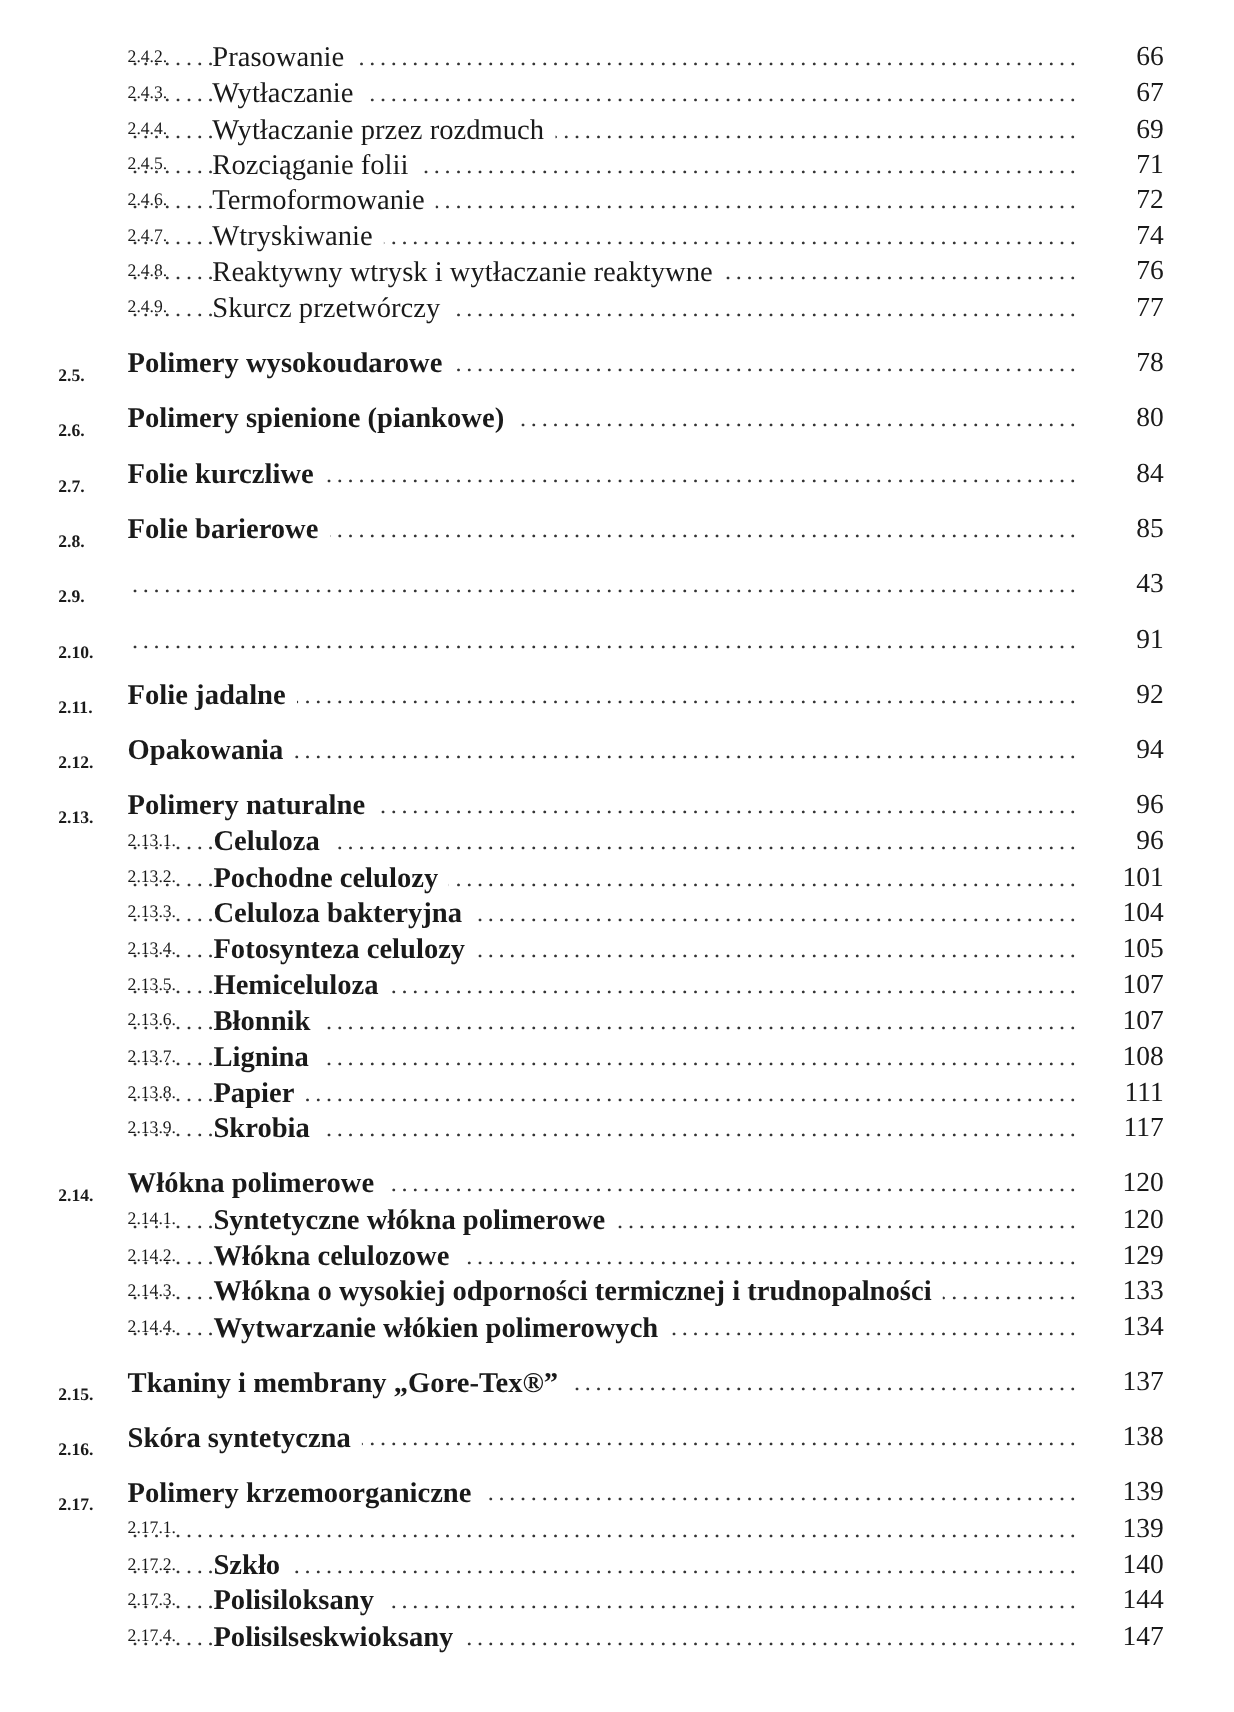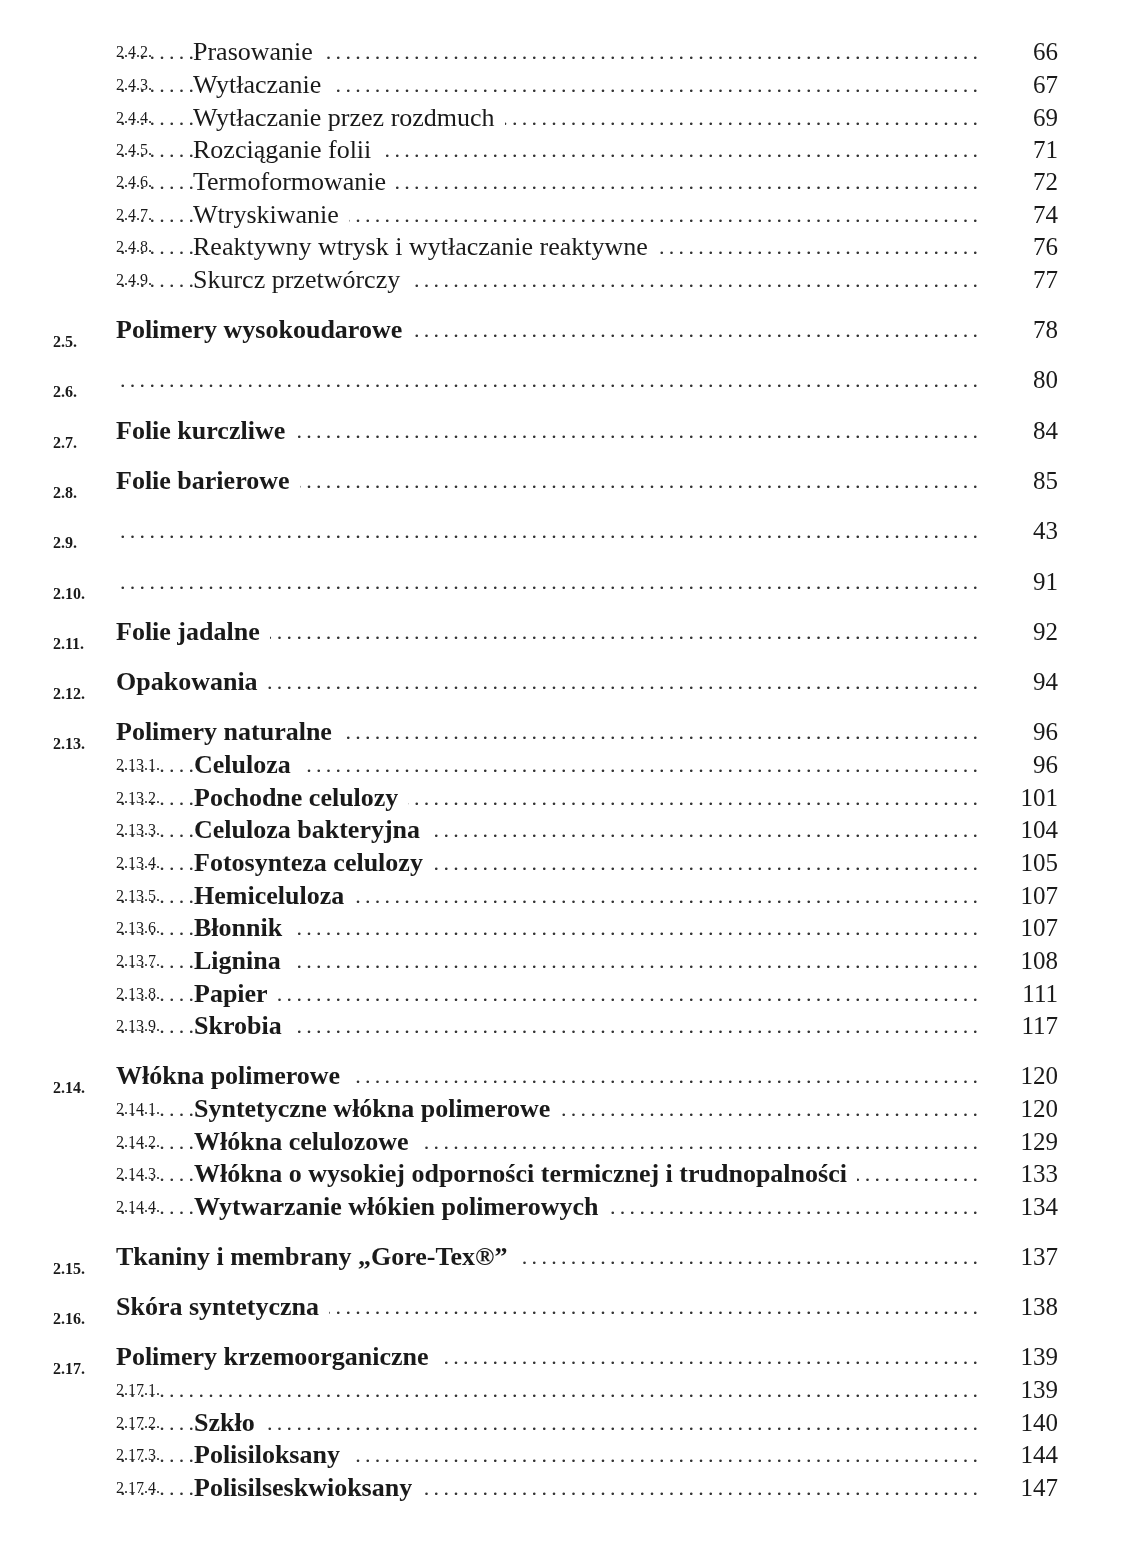--- a/index.html
+++ b/index.html
@@ -74,20 +74,21 @@
     </div>
     <div class="row main" style="top: 314px;">
       <span class="leader">........................................................................................................................................................................................................</span>
       <span class="num">2.5.</span>
       <span class="title">Polimery wysokoudarowe</span>
       <span class="page">78</span>
     </div>
     <div class="row main" style="top: 364px;">
       <span class="leader">........................................................................................................................................................................................................</span>
       <span class="num">2.6.</span>
+      <span class="title">Polimery spienione (piankowe)</span>
       <span class="page">80</span>
     </div>
     <div class="row main" style="top: 415px;">
       <span class="leader">........................................................................................................................................................................................................</span>
       <span class="num">2.7.</span>
       <span class="title">Folie kurczliwe</span>
       <span class="page">84</span>
     </div>
     <div class="row main" style="top: 465px;">
       <span class="leader">........................................................................................................................................................................................................</span>

